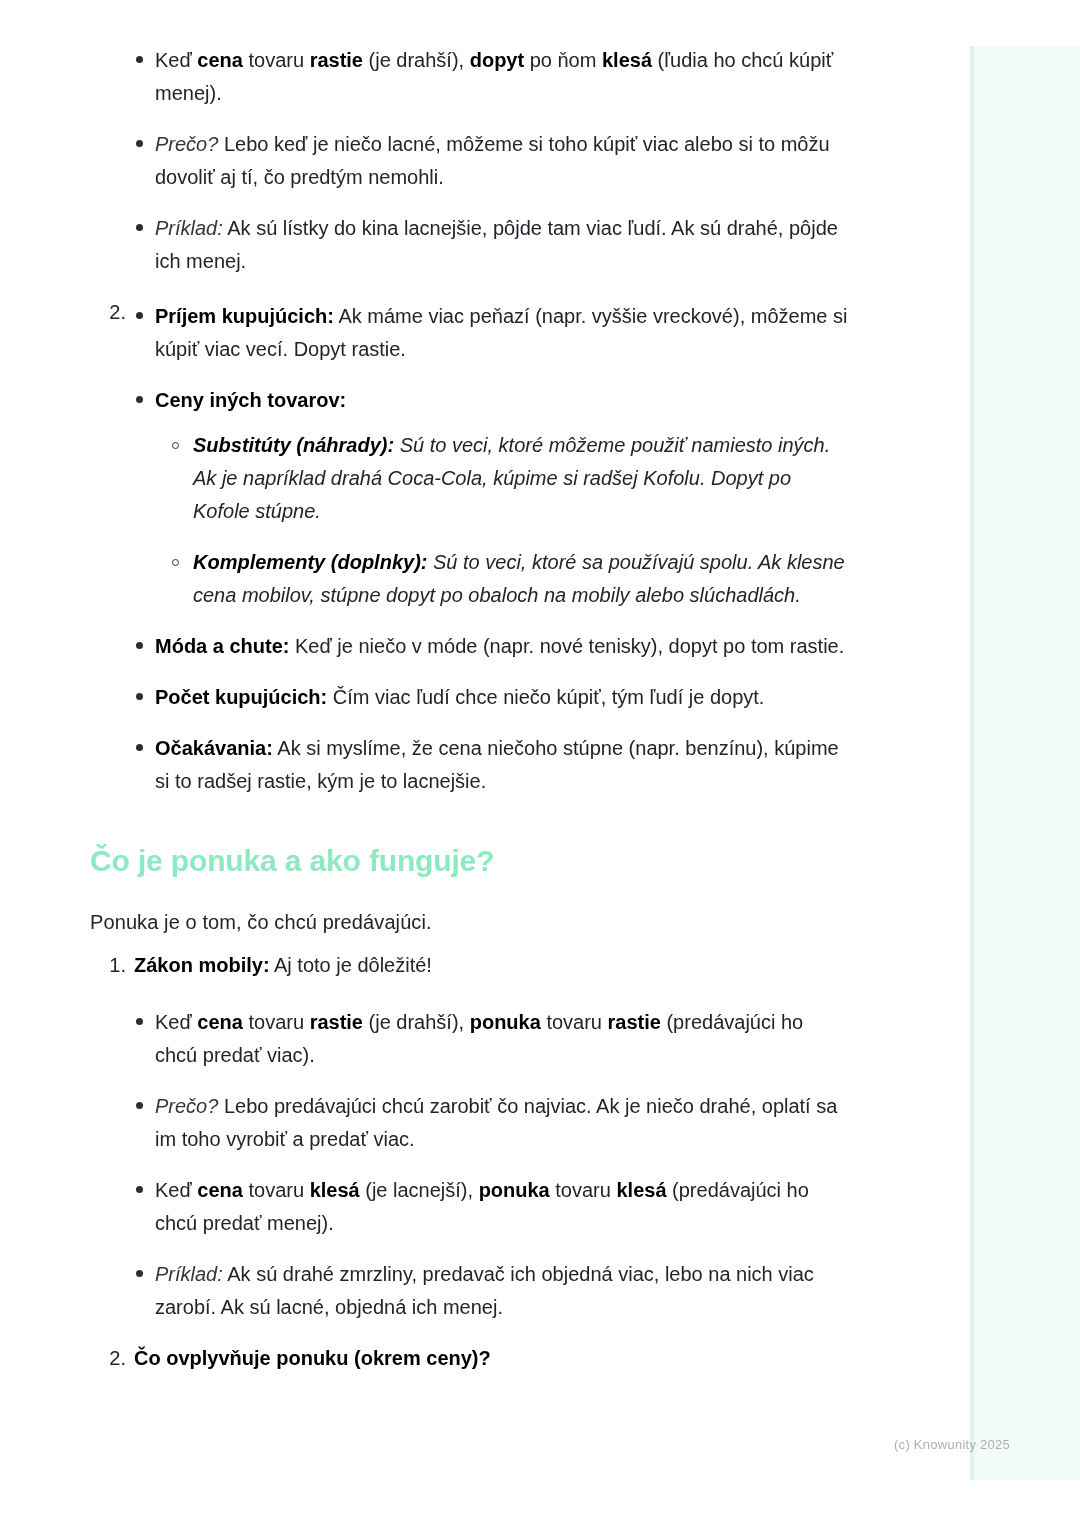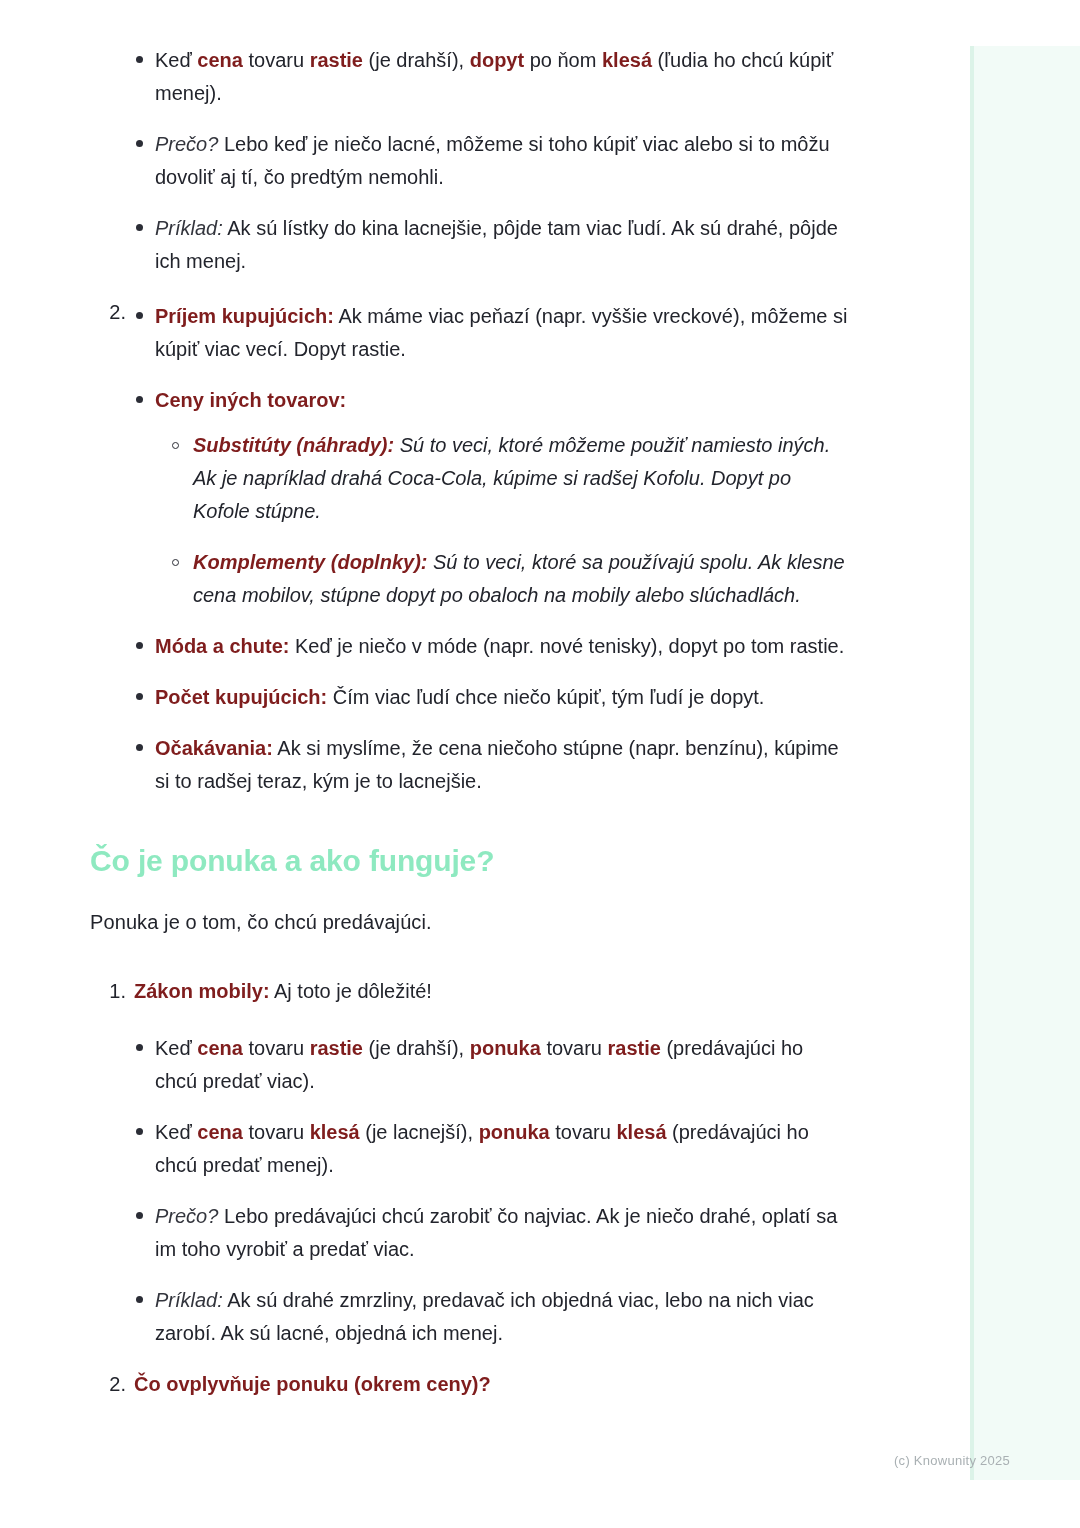--- a/index.html
+++ b/index.html
@@ -115,34 +115,33 @@
     width: 7px;
     height: 7px;
     border-radius: 50%;
     border: 1.6px solid #2b2d36;
     background: transparent;
     box-sizing: border-box;
   }
 
   .tight { margin-bottom: 12px; }
 
-  b, strong { font-weight: 700; color: #7f1d1d; }
+  b, strong { font-weight: 700; color: #000000; }
   i, em { font-style: italic; color: #33353d; }
 
   
   .watermark {
     position: absolute;
     left: 0;
     top: 1437px;
     width: 1010px;
     text-align: right;
     font-size: 13px;
     color: #a9b0b3;
     letter-spacing: 0.02em;
-    margin-top: 16px;
   }
 </style>
 </head>
 <body>
 
 <div class="page">
 
   <div class="edge-strip"></div>
 
   <div class="content">
@@ -190,45 +189,45 @@
       <div class="bullet">
         <span class="dot"></span>
         <span><b>Móda a chute:</b><span> Keď je niečo v móde (napr. nové tenisky), dopyt po tom rastie.</span></span>
       </div>
       <div class="bullet">
         <span class="dot"></span>
         <span><b>Počet kupujúcich:</b><span> Čím viac ľudí chce niečo kúpiť, tým ľudí je dopyt.</span></span>
       </div>
       <div class="bullet">
         <span class="dot"></span>
-        <span><b>Očakávania:</b><span> Ak si myslíme, že cena niečoho stúpne (napr. benzínu), kúpime si to radšej teraz, kým je to lacnejšie.</span></span>
+        <span><b>Očakávania:</b><span> Ak si myslíme, že cena niečoho stúpne (napr. benzínu), kúpime si to radšej rastie, kým je to lacnejšie.</span></span>
       </div>
     </div>
 
     <h2 class="section-heading">Čo je ponuka a ako funguje?</h2>
 
-    <p class="para" style="margin-bottom:36px;">Ponuka je o tom, čo chcú predávajúci.</p>
+    <p class="para" style="margin-bottom:10px;">Ponuka je o tom, čo chcú predávajúci.</p>
 
     <div class="num-item" style="margin-bottom:24px;">
       <span class="num-marker">1.</span>
       <span><b>Zákon mobily:</b><span> Aj toto je dôležité!</span></span>
     </div>
 
     <div>
       <div class="bullet">
         <span class="dot"></span>
         <span><span>Keď </span><b>cena</b><span> tovaru </span><b>rastie</b><span> (je drahší), </span><b>ponuka</b><span> tovaru </span><b>rastie</b><span> (predávajúci ho chcú predať viac).</span></span>
       </div>
       <div class="bullet">
         <span class="dot"></span>
+        <span><i>Prečo?</i><span> Lebo predávajúci chcú zarobiť čo najviac. Ak je niečo drahé, oplatí sa im toho vyrobiť a predať viac.</span></span>
+      </div>
+      <div class="bullet">
+        <span class="dot"></span>
         <span><span>Keď </span><b>cena</b><span> tovaru </span><b>klesá</b><span> (je lacnejší), </span><b>ponuka</b><span> tovaru </span><b>klesá</b><span> (predávajúci ho chcú predať menej).</span></span>
-      </div>
-      <div class="bullet">
-        <span class="dot"></span>
-        <span><i>Prečo?</i><span> Lebo predávajúci chcú zarobiť čo najviac. Ak je niečo drahé, oplatí sa im toho vyrobiť a predať viac.</span></span>
       </div>
       <div class="bullet">
         <span class="dot"></span>
         <span><i>Príklad:</i><span> Ak sú drahé zmrzliny, predavač ich objedná viac, lebo na nich viac zarobí. Ak sú lacné, objedná ich menej.</span></span>
       </div>
     </div>
 
     <div class="num-item" style="margin-top:14px;">
       <span class="num-marker">2.</span>
       <span><b>Čo ovplyvňuje ponuku (okrem ceny)?</b></span>

